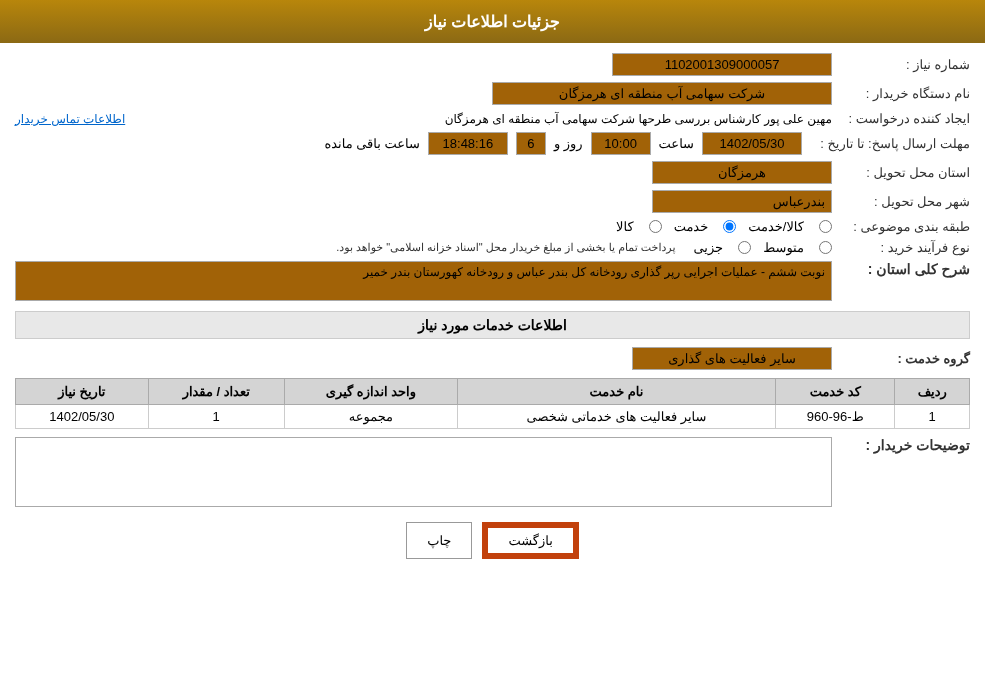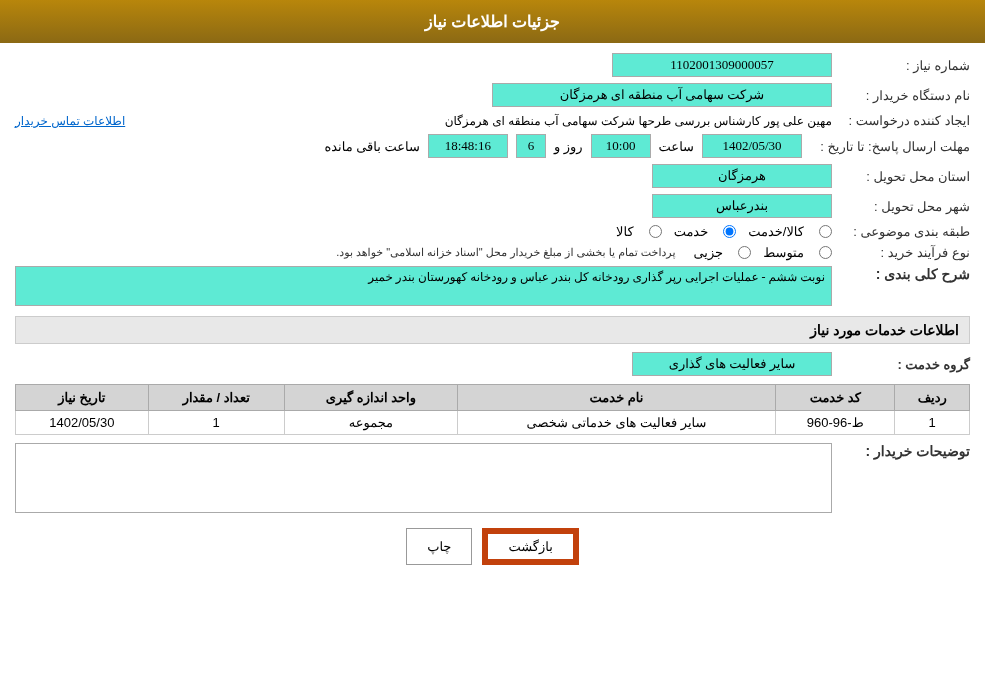--- a/index.html
+++ b/index.html
@@ -26,39 +26,39 @@
     .content {
       padding: 10px 15px;
     }
     .section-title {
       background: #e8e8e8;
       border: 1px solid #ccc;
       padding: 5px 10px;
       font-weight: bold;
       margin: 10px 0 8px 0;
       font-size: 14px;
+      text-align: center;
     }
     .row-flex {
       display: flex;
       align-items: center;
       margin-bottom: 6px;
       gap: 8px;
     }
     .row-label {
       color: #333;
       white-space: nowrap;
       min-width: 130px;
       text-align: right;
     }
     .input-box {
       border: 1px solid #aaa;
-      background: #5eead4;
+      background: #a16207;
       padding: 3px 6px;
       display: inline-block;
-      font-family: Liberation Serif, serif;
     }
     .link-text {
       color: #0066cc;
       text-decoration: underline;
       cursor: pointer;
     }
     .radio-group {
       display: flex;
       align-items: center;
       gap: 12px;
@@ -161,21 +161,21 @@
       <span>ساعت باقی مانده</span>
     </div>
 
     <div class="row-flex">
       <span class="row-label">استان محل تحویل :</span>
       <span class="input-box" style="min-width:180px;text-align:center;">هرمزگان</span>
     </div>
 
     <div class="row-flex">
       <span class="row-label">شهر محل تحویل :</span>
-      <span class="input-box" style="min-width:180px;text-align:center;">بندرعباس</span>
+      <span class="input-box" style="min-width:180px;text-align:right;">بندرعباس</span>
     </div>
 
     <div class="row-flex">
       <span class="row-label">طبقه بندی موضوعی :</span>
       <div class="radio-group">
         <div class="radio-item">
           <input type="radio" name="category" style="">
           <span>کالا/خدمت</span>
         </div>
         <div class="radio-item">
@@ -198,21 +198,21 @@
         </div>
         <div class="radio-item">
           <input type="radio" name="process" style="">
           <span>جزیی</span>
         </div>
       </div>
       <span style="font-size:11px; color:#333; margin-right:10px;">پرداخت تمام یا بخشی از مبلغ خریدار محل "اسناد خزانه اسلامی" خواهد بود.</span>
     </div>
 
     <div class="row-flex" style="align-items:flex-start;">
-      <span class="row-label" style="font-weight:bold; font-size:14px;">شرح کلی بندی :</span>
+      <span class="row-label" style="font-weight:bold; font-size:14px;">شرح کلی استان :</span>
       <div style="flex:1;">
         <div class="input-box" style="width:100%; min-height:40px; text-align:right; direction:rtl; font-size:12px;">نوبت ششم - عملیات اجرایی رپر گذاری رودخانه کل بندر عباس و رودخانه کهورستان بندر خمیر</div>
       </div>
     </div>
 
     <div class="section-title">اطلاعات خدمات مورد نیاز</div>
 
     <div class="group-row">
       <span class="row-label" style="font-weight:bold;">گروه خدمت :</span>
       <span class="input-box" style="min-width:200px; text-align:center;">سایر فعالیت های گذاری</span>

